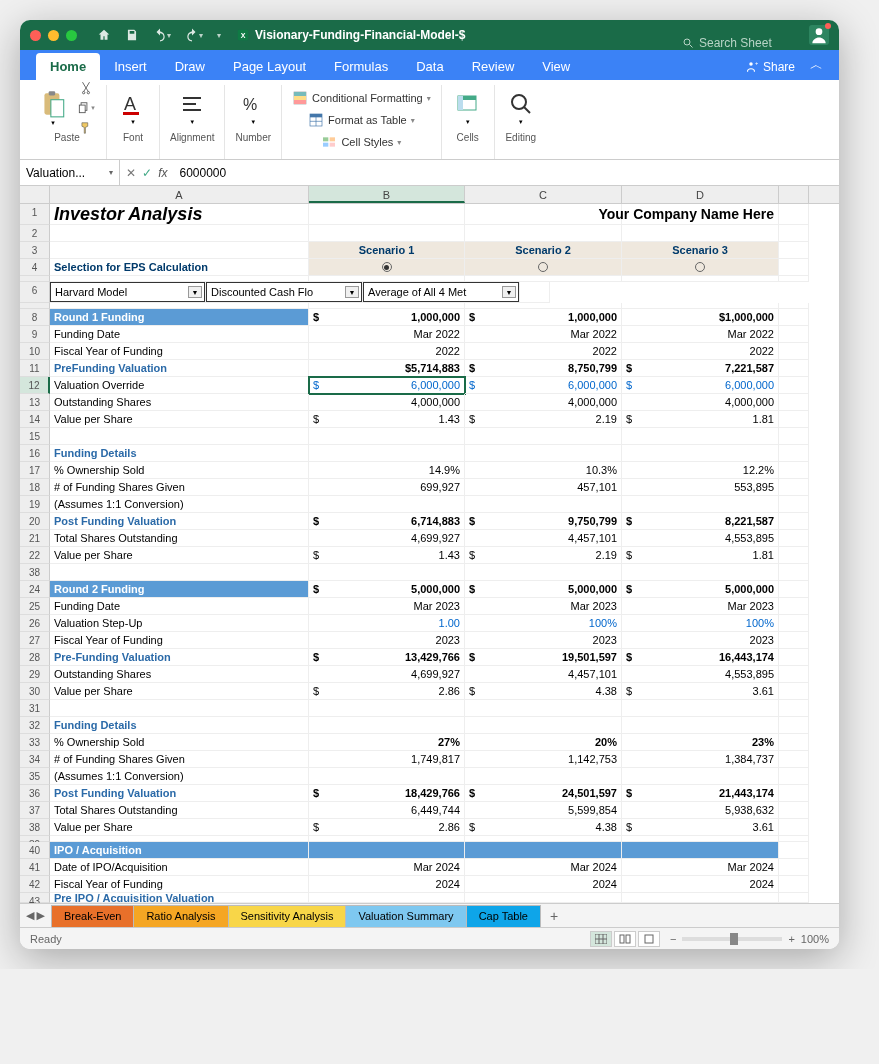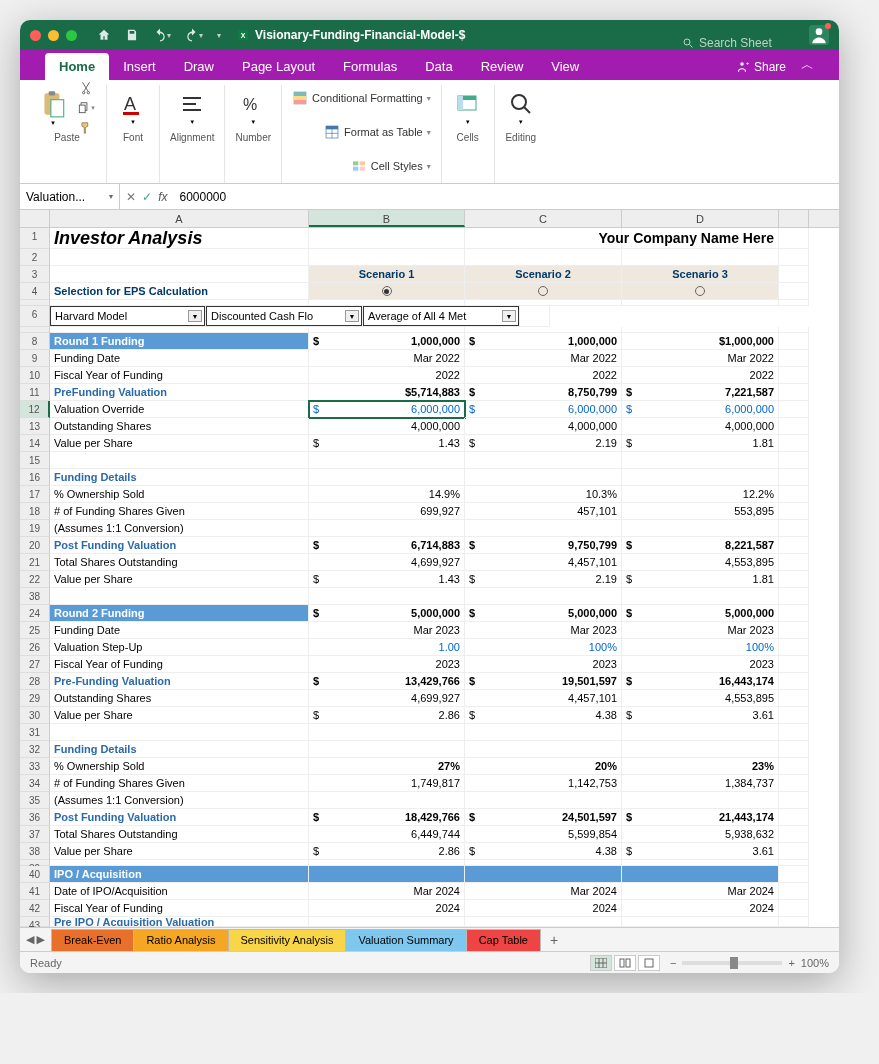--- a/index.html
+++ b/index.html
@@ -15,21 +15,21 @@
 .tb-icon { fill: #fff; opacity: 0.85; cursor: pointer; }
 .tb-caret { font-size: 8px; opacity: 0.7; }
 .doc-title { display: flex; align-items: center; gap: 5px; margin-left: 15px; font-size: 12px; font-weight: 600; }
 .search-wrap { display: flex; align-items: center; gap: 5px; margin-left: auto; color: #b8d4c6; font-size: 12px; margin-top: 16px; }
 .search-wrap input { background: transparent; border: none; color: #b8d4c6; font-size: 12px; width: 100px; outline: none; }
 .search-wrap input::placeholder { color: #b8d4c6; }
 .avatar { width: 20px; height: 20px; background: #2d8560; border-radius: 3px; margin-left: 10px; position: relative; }
 .avatar::after { content: ""; position: absolute; width: 6px; height: 6px; background: #ff5f57; border-radius: 50%; top: -2px; right: -2px; }
 
 
-.ribbon-tabs { background: #a21caf; height: 30px; display: flex; align-items: flex-end; padding: 0 25px; color: #fff; font-size: 13px; }
+.ribbon-tabs { background: #3b82f6; height: 30px; display: flex; align-items: flex-end; padding: 0 16px; color: #fff; font-size: 13px; }
 .rtab { padding: 6px 14px; cursor: pointer; }
 .rtab.active { background: #fff; color: #1a6b48; border-radius: 4px 4px 0 0; font-weight: 600; }
 .share { margin-left: auto; display: flex; align-items: center; gap: 5px; font-size: 12px; padding-bottom: 6px; }
 .collapse-caret { margin-left: 15px; padding-bottom: 6px; cursor: pointer; }
 
 
 .ribbon { background: #fff; border-bottom: 1px solid #ccc; display: flex; padding: 5px 8px 0; }
 .rgroup { display: flex; flex-direction: column; align-items: center; padding: 0 10px; border-right: 1px solid #e5e5e5; }
 .rgroup:last-child { border-right: none; }
 .rgroup-row { display: flex; gap: 8px; align-items: center; height: 45px; }
@@ -238,21 +238,21 @@
         <div class="rbtn">
           <svg width="28" height="28" viewBox="0 0 28 28">
               <text x="4" y="20" font-size="16" fill="#333">%</text>
             </svg>
           <span style="font-size:7px">▾</span>
         </div>
       </div>
       <div class="rgroup-label">Number</div>
     </div>
     <div class="rgroup">
-      <div class="rgroup-row" style="height:auto;flex-direction:column;align-items:flex-end;padding-top:2px;gap:12px">
+      <div class="rgroup-row" style="height:auto;flex-direction:column;align-items:center;padding-top:2px;gap:0">
         <div class="format-item">
           <svg width="16" height="16" viewBox="0 0 24 24">
               <rect x="3" y="3" width="18" height="18" fill="#fff" stroke="#999"></rect>
               <rect x="3" y="3" width="18" height="6" fill="#7bb"></rect>
               <rect x="3" y="9" width="18" height="6" fill="#fd8"></rect>
               <rect x="3" y="15" width="18" height="6" fill="#f99"></rect>
             </svg>
           <span>Conditional Formatting</span>
             <span class="caret">▾</span>
         </div>
@@ -865,21 +865,21 @@
   <div class="sheetbar">
     <div class="sheet-nav">
       <span>◀</span>
       <span>▶</span>
     </div>
     <div id="sheet-tabs" style="display:flex">
         <div class="sheet-tab" style="background: rgb(232, 112, 42);">Break-Even</div>
         <div class="sheet-tab" style="background: rgb(245, 166, 35);">Ratio Analysis</div>
         <div class="sheet-tab" style="background: rgb(248, 214, 72);">Sensitivity Analysis</div>
         <div class="sheet-tab" style="background: rgb(126, 200, 240);">Valuation Summary</div>
-        <div class="sheet-tab" style="background: #ef4444;">Cap Table</div>
+        <div class="sheet-tab" style="background: #0ea5e9;">Cap Table</div>
       </div>
     <div class="sheet-add">+</div>
   </div>
 
   <div class="statusbar">
     <span>Ready</span>
     <div class="views">
       <div class="viewbtn active">
           <svg width="12" height="10" viewBox="0 0 12 10">
             <rect x="0" y="0" width="12" height="10" fill="none" stroke="#666"></rect>

